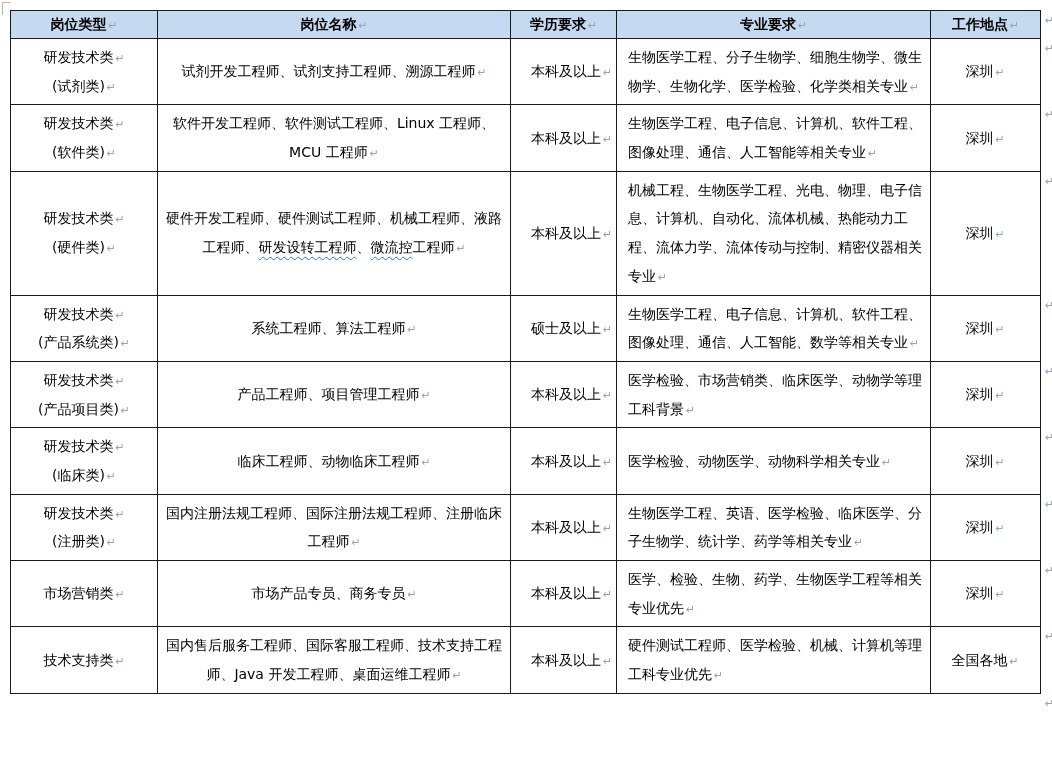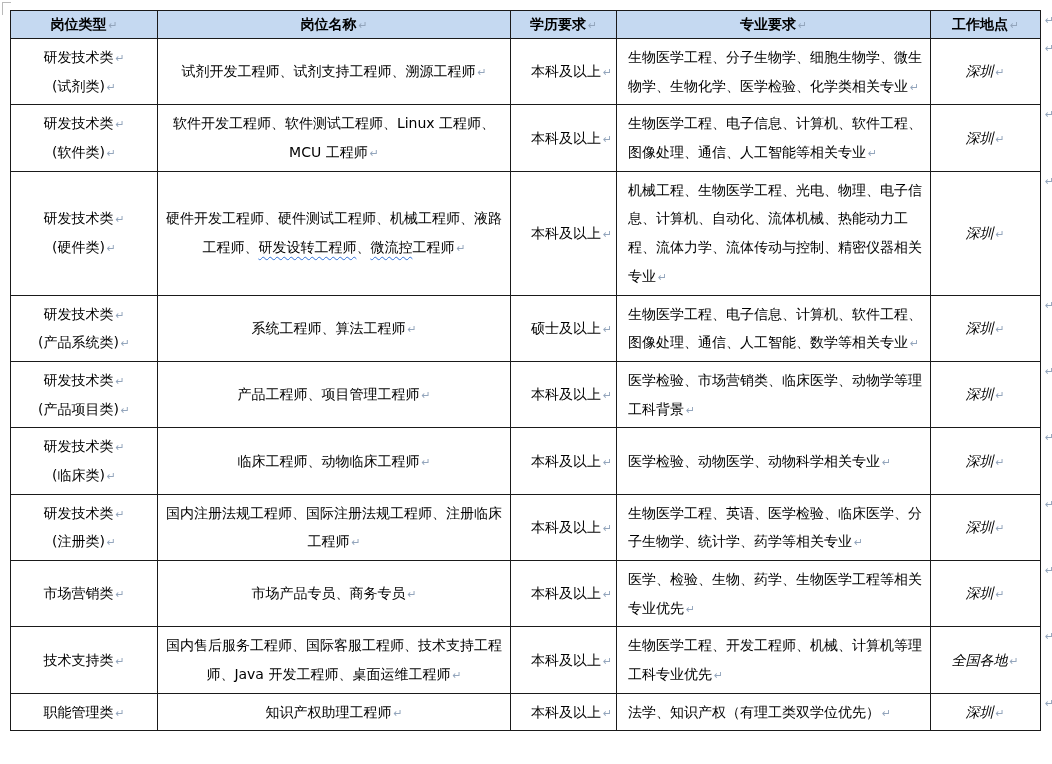--- a/index.html
+++ b/index.html
@@ -30,21 +30,21 @@
     font-size:14px;font-weight:700;
     height:27px;line-height:25px;padding:0 3px;
     text-align:center;white-space:nowrap;
   }
   td{
     font-size:14px;line-height:2.05;
     vertical-align:middle;padding:4px 8px;
   }
   td.type-cell,td.name-cell,td.edu-cell,td.loc-cell{text-align:center;margin-left:21px;}
   td.edu-cell{padding-left:18px;padding-right:2px;white-space:nowrap;}
-  td.loc-cell{padding-left:1px;padding-right:2px;font-style:italic;}
+  td.loc-cell{padding-left:1px;padding-right:2px;}
   td.major-cell{text-align:left;padding-left:11px;padding-right:6px;}
   .type-line{line-height:2.05;}
   .mark{
     color:var(--mark-color);font-size:11px;font-weight:400;
     margin-left:2px;user-select:none;
   }
   .wavy{
     text-decoration-line:underline;
     text-decoration-style:wavy;
     text-decoration-color:var(--wavy-color);
@@ -157,31 +157,22 @@
           <td class="edu-cell"><span class="txt">本科及以上</span><span class="mark">↵</span></td>
           <td class="major-cell"><span class="txt">医学、检验、生物、药学、生物医学工程等相关专业优先</span><span class="mark">↵</span></td>
           <td class="loc-cell"><span class="txt">深圳</span><span class="mark">↵</span></td>
         </tr>
         <tr>
           <td class="type-cell">
             <div class="type-line"><span class="txt">技术支持类</span><span class="mark">↵</span></div>
           </td>
           <td class="name-cell"><span class="txt">国内售后服务工程师、国际客服工程师、技术支持工程师、Java 开发工程师、桌面运维工程师</span><span class="mark">↵</span></td>
           <td class="edu-cell"><span class="txt">本科及以上</span><span class="mark">↵</span></td>
-          <td class="major-cell"><span class="txt">生物医学工程、开发工程师、机械、计算机等理工科专业优先</span><span class="mark">↵</span></td>
+          <td class="major-cell"><span class="txt">硬件测试工程师、医学检验、机械、计算机等理工科专业优先</span><span class="mark">↵</span></td>
           <td class="loc-cell"><span class="txt">全国各地</span><span class="mark">↵</span></td>
-        </tr>
-        <tr>
-          <td class="type-cell">
-            <div class="type-line"><span class="txt">职能管理类</span><span class="mark">↵</span></div>
-          </td>
-          <td class="name-cell"><span class="txt">知识产权助理工程师</span><span class="mark">↵</span></td>
-          <td class="edu-cell"><span class="txt">本科及以上</span><span class="mark">↵</span></td>
-          <td class="major-cell"><span class="txt">法学、知识产权（有理工类双学位优先）</span><span class="mark">↵</span></td>
-          <td class="loc-cell"><span class="txt">深圳</span><span class="mark">↵</span></td>
         </tr>
       </tbody>
   </table>
 
   <div id="row-marks">
       <div class="row-end-mark mark" style="top: 14px;">↵</div>
       <div class="row-end-mark mark" style="top: 42px;">↵</div>
       <div class="row-end-mark mark" style="top: 108px;">↵</div>
       <div class="row-end-mark mark" style="top: 175px;">↵</div>
       <div class="row-end-mark mark" style="top: 299px;">↵</div>

